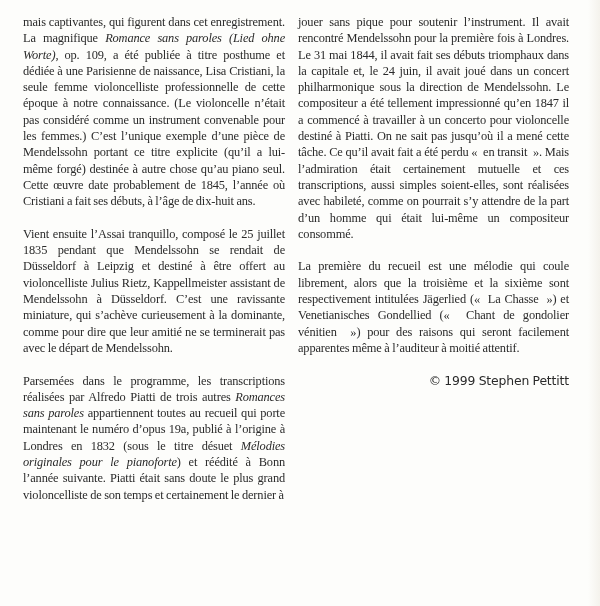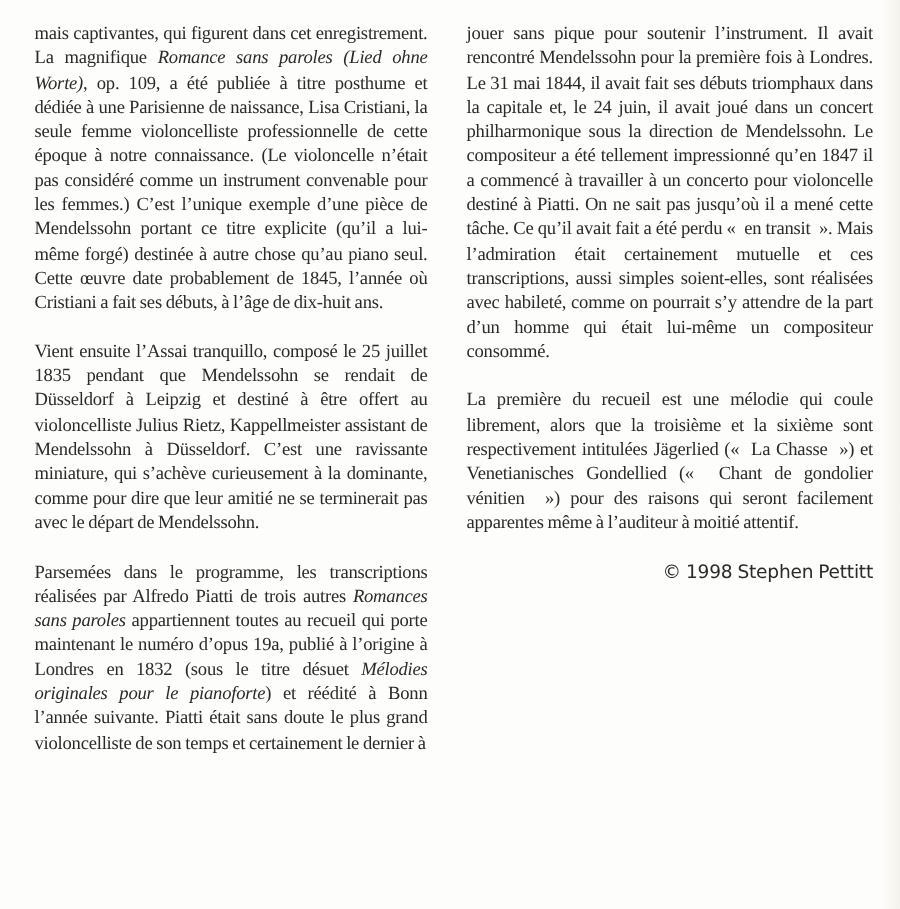--- a/index.html
+++ b/index.html
@@ -14,33 +14,33 @@
     position: absolute; top: 0; right: 0; width: 12px; height: 606px;
     background: linear-gradient(to right, #fdfdfb, #f4f2ec);
   }
   .col {
     position: absolute; top: 14px; width: 262px;
     font-size: 12.4px; line-height: 16.3px;
     text-align: justify; hyphens: manual;
     letter-spacing: -0.15px; word-spacing: -0.4px;
   }
   .col.left { left: 23px; }
-  .col.right { left: 311px; width: 271px; }
+  .col.right { left: 298px; width: 271px; }
   p { margin: 0 0 16.3px 0; font-family: Liberation Serif, serif; }
   .sig { text-align: right; margin-top: 16.3px; }
   em { font-style: italic; }
 </style>
 </head>
 <body>
 
 <div class="edge"></div>
 
 <div class="col left">
   <p>mais captivantes, qui figurent dans cet enreg­istrement. La magnifique <em>Romance sans paroles (Lied ohne Worte)</em>, op. 109, a été pub­liée à titre posthume et dédiée à une Parisienne de naissance, Lisa Cristiani, la seule femme violoncelliste professionnelle de cette époque à notre connaissance. (Le violoncelle n’était pas considéré comme un instrument convenable pour les femmes.) C’est l’unique exemple d’une pièce de Mendelssohn portant ce titre explicite (qu’il a lui-même forgé) destinée à autre chose qu’au piano seul. Cette œuvre date probablement de 1845, l’année où Cristiani a fait ses débuts, à l’âge de dix-huit ans.</p>
   <p>Vient ensuite l’Assai tranquillo, composé le 25 juillet 1835 pendant que Mendelssohn se rendait de Düsseldorf à Leipzig et destiné à être offert au violoncelliste Julius Rietz, Kappellmeister assistant de Mendelssohn à Düsseldorf. C’est une ravissante miniature, qui s’achève curieusement à la dominante, comme pour dire que leur amitié ne se terminerait pas avec le départ de Mendelssohn.</p>
   <p>Parsemées dans le programme, les transcrip­tions réalisées par Alfredo Piatti de trois autres <em>Romances sans paroles</em> appartiennent toutes au recueil qui porte maintenant le numéro d’o­pus 19a, publié à l’origine à Londres en 1832 (sous le titre désuet <em>Mélodies originales pour le pianoforte</em>) et réédité à Bonn l’année suivante. Piatti était sans doute le plus grand violoncel­liste de son temps et certainement le dernier à</p>
 </div>
 
 <div class="col right">
   <p>jouer sans pique pour soutenir l’instrument. Il avait rencontré Mendelssohn pour la première fois à Londres. Le 31 mai 1844, il avait fait ses débuts triomphaux dans la capitale et, le 24 juin, il avait joué dans un concert philhar­monique sous la direction de Mendelssohn. Le compositeur a été tellement impressionné qu’en 1847 il a commencé à travailler à un con­certo pour violoncelle destiné à Piatti. On ne sait pas jusqu’où il a mené cette tâche. Ce qu’il avait fait a été perdu «&nbsp; en transit &nbsp;». Mais l’ad­miration était certainement mutuelle et ces transcriptions, aussi simples soient-elles, sont réalisées avec habileté, comme on pourrait s’y attendre de la part d’un homme qui était lui-même un compositeur consommé.</p>
   <p>La première du recueil est une mélodie qui coule librement, alors que la troisième et la six­ième sont respectivement intitulées Jägerlied («&nbsp; La Chasse &nbsp;») et Venetianisches Gondellied («&nbsp; Chant de gondolier vénitien &nbsp;») pour des raisons qui seront facilement apparentes même à l’auditeur à moitié attentif.</p>
-  <div class="sig">© 1998 Stephen Pettitt</div>
+  <div class="sig">© 1999 Stephen Pettitt</div>
 </div>
 
 </body></html>

